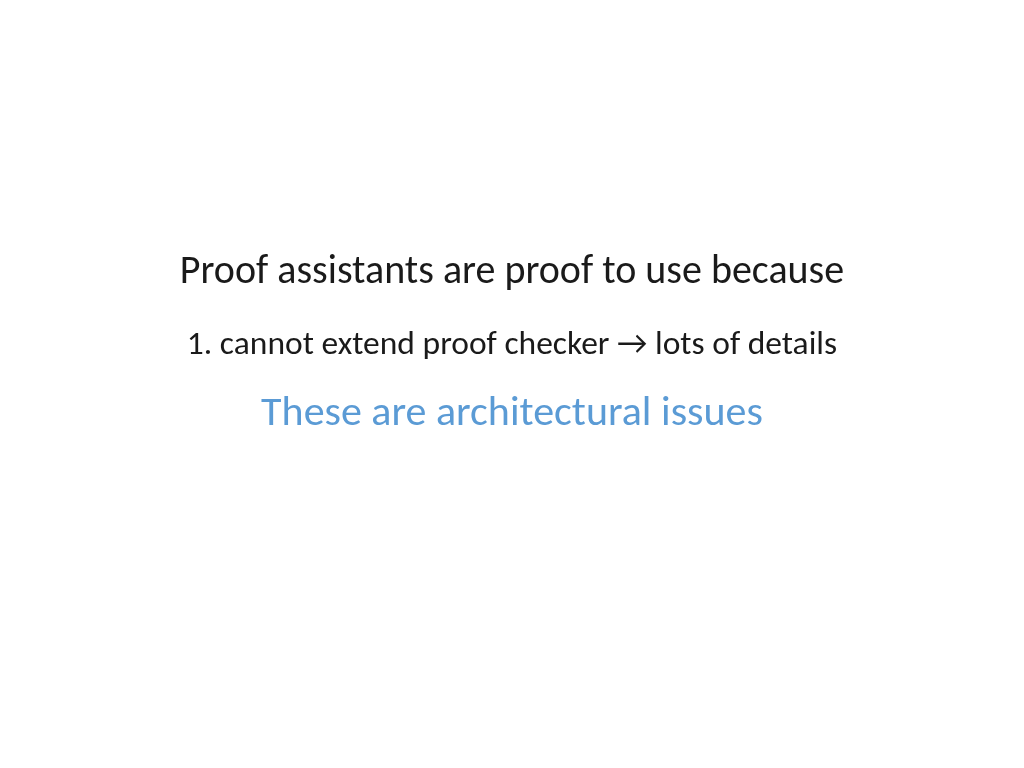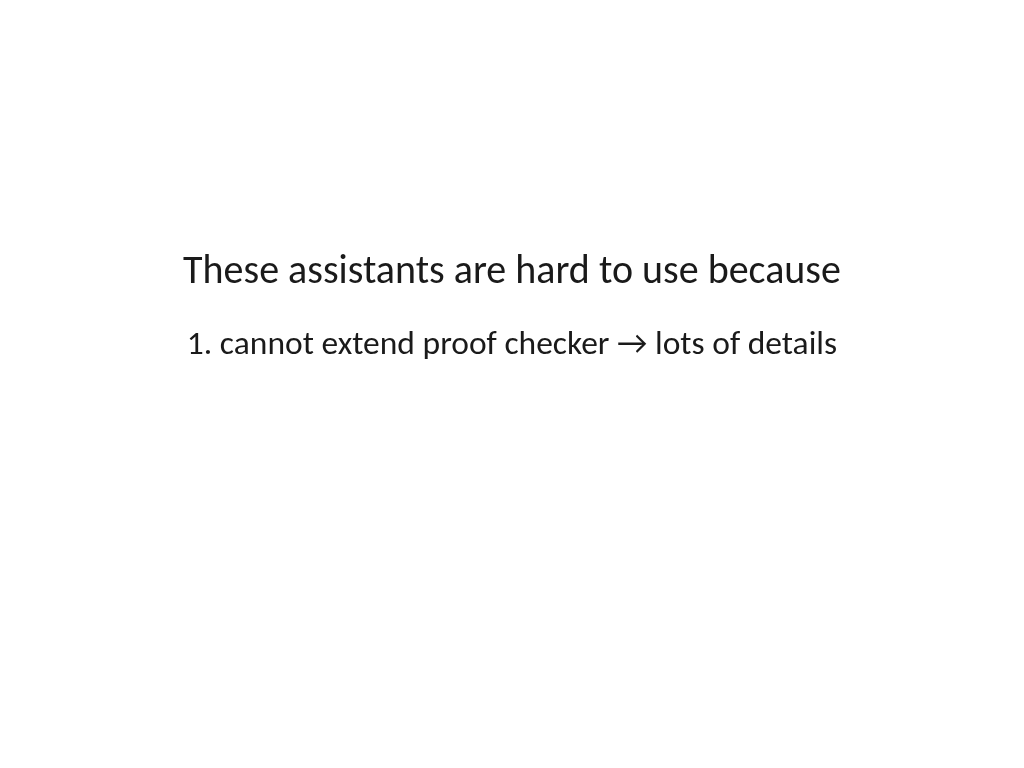--- a/index.html
+++ b/index.html
@@ -40,15 +40,16 @@
     .conclusion {
       font-size: 42px;
       font-weight: 400;
       color: #5B9BD5;
     }
   </style>
 </head>
 <body>
 
 <div class="slide">
-  <div class="heading">These assistants are hard to use because</div>
+  <div class="heading">Proof assistants are proof to use because</div>
   <div class="point">1. cannot extend proof checker → lots of details</div>
+  <div class="conclusion">These are architectural issues</div>
 </div>
 
 </body></html>

